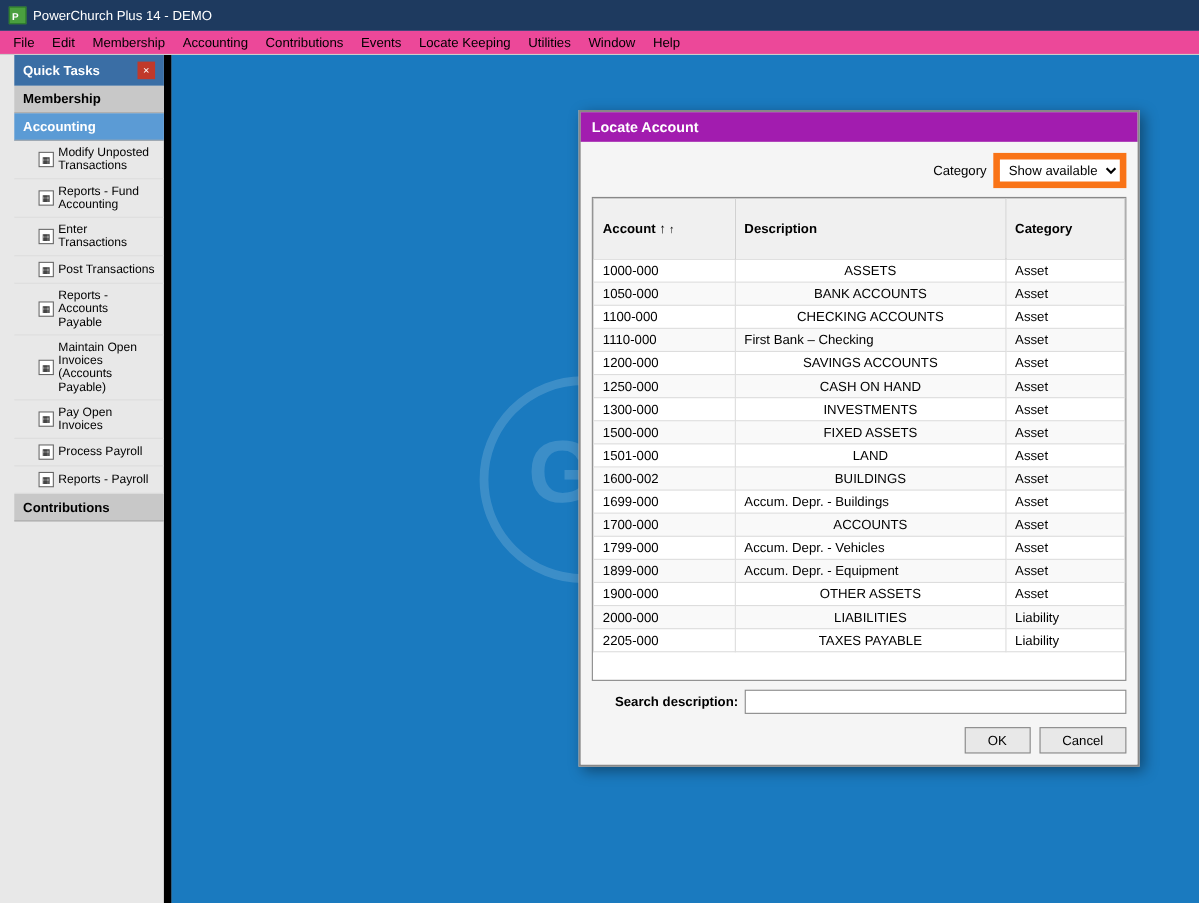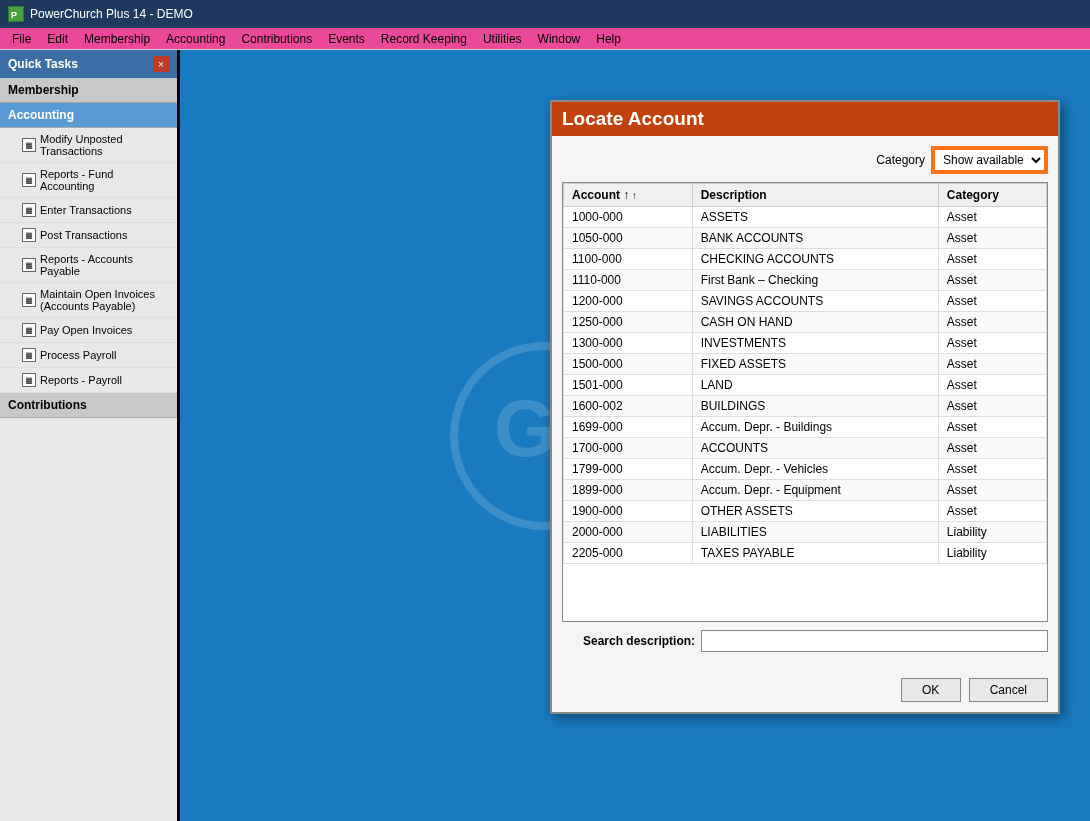--- a/index.html
+++ b/index.html
@@ -48,24 +48,25 @@
     }
 
     
     #main-layout {
       display: flex;
       height: calc(821px - 50px);
     }
 
     
     #sidebar {
-      width: 180px;
+      width: 156px;
       background: #e8e8e8;
-      border-right: 3px solid #000000;
+      border-right: 7px solid #000000;
       flex-shrink: 0;
+      padding-left: 13px;
     }
     #sidebar-header {
       background: #3a6ea5;
       color: white;
       padding: 6px 8px;
       font-size: 12px;
       font-weight: bold;
       display: flex;
       align-items: center;
       justify-content: space-between;
@@ -133,43 +134,43 @@
     #locate-dialog {
       position: absolute;
       top: 50px;
       left: 370px;
       width: 510px;
       background: #f0f0f0;
       border: 2px solid #888;
       box-shadow: 4px 4px 12px rgba(0,0,0,0.4);
     }
     #dialog-title-bar {
-      background: #c2410c;
+      background: #a21caf;
       color: white;
       padding: 6px 10px;
-      font-size: 19px;
+      font-size: 13px;
       font-weight: bold;
     }
     #dialog-body {
       padding: 10px;
       background: #f5f5f5;
     }
 
     .category-row {
       display: flex;
       align-items: center;
       justify-content: flex-end;
       margin-bottom: 8px;
       gap: 6px;
     }
     .category-label {
       font-size: 12px;
     }
     .category-select {
-      border: 4px solid #f97316;
+      border: 6px solid #f97316;
       background: white;
       padding: 2px 4px;
       font-size: 12px;
       cursor: pointer;
     }
 
     
     #account-table-wrapper {
       border: 1px solid #888;
       background: white;
@@ -185,36 +186,36 @@
     }
 
     table {
       width: 100%;
       border-collapse: collapse;
       font-size: 12px;
     }
     thead th {
       background: #f0f0f0;
       border: 1px solid #ccc;
-      padding: 4px 8px;
+      padding: 20px 8px;
       text-align: left;
       font-weight: bold;
       position: sticky;
       top: 0;
     }
     thead th.sorted::after {
       content: ' ↑';
       font-size: 10px;
     }
     tbody tr:nth-child(even) { background: #f9f9f9; }
     tbody td {
       border: 1px solid #ddd;
       padding: 3px 8px;
     }
-    td.desc-center { text-align: left; margin-left: 36px; }
+    td.desc-center { text-align: center; margin-left: 36px; }
 
     
     .search-row {
       display: flex;
       align-items: center;
       margin-top: 8px;
       gap: 6px;
     }
     .search-label { font-size: 12px; font-weight: bold; margin-left: 21px; }
     .search-input {
@@ -222,21 +223,21 @@
       border: 1px solid #888;
       padding: 3px;
       font-size: 12px;
       background: white;
     }
 
     
     .button-row {
       display: flex;
       justify-content: flex-end;
-      margin-top: 26px;
+      margin-top: 12px;
       gap: 8px;
     }
     .dialog-btn {
       padding: 4px 20px;
       font-size: 12px;
       border: 1px solid #888;
       background: #e8e8e8;
       cursor: pointer;
       min-width: 60px;
     }
@@ -254,21 +255,21 @@
   <span>PowerChurch Plus 14 - DEMO</span>
 </div>
 
 <div id="menu-bar">
   <span class="menu-item">File</span>
   <span class="menu-item">Edit</span>
   <span class="menu-item">Membership</span>
   <span class="menu-item">Accounting</span>
   <span class="menu-item">Contributions</span>
   <span class="menu-item">Events</span>
-  <span class="menu-item">Record Keeping</span>
+  <span class="menu-item">Locate Keeping</span>
   <span class="menu-item">Utilities</span>
   <span class="menu-item">Window</span>
   <span class="menu-item">Help</span>
 </div>
 
 <div id="main-layout">
 
   <div id="sidebar">
     <div id="sidebar-header">
       <span>Quick Tasks</span>

